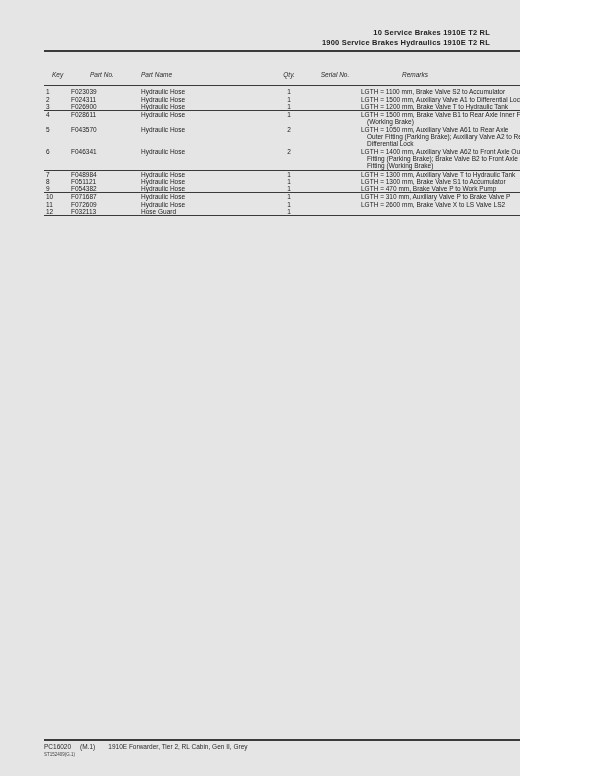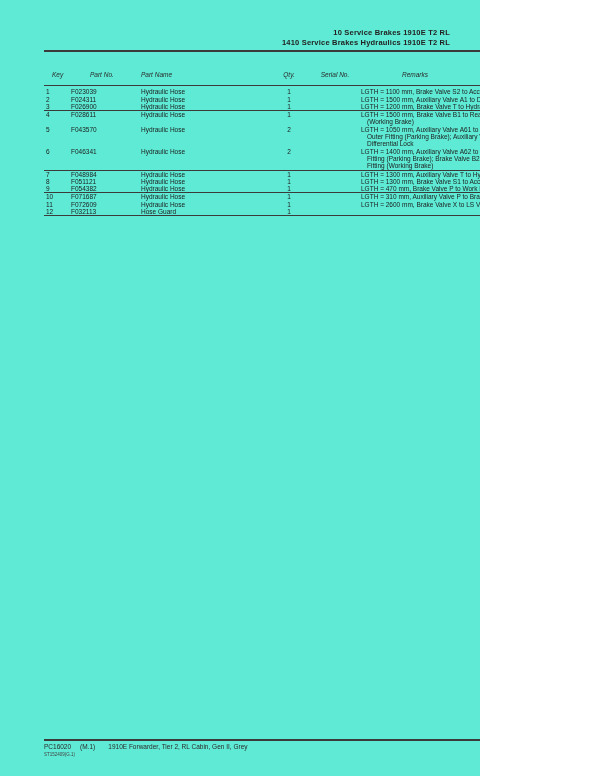--- a/index.html
+++ b/index.html
@@ -1,20 +1,20 @@
 <!DOCTYPE html>
 <html><head>
 <meta charset="utf-8">
 <style>
   html, body { margin: 0; padding: 0; background: #ffffff; }
   .page {
     position: relative;
-    width: 480px;
+    width: 520px;
     height: 776px;
-    background: #5eead4;
+    background: #e5e5e5;
     font-family: "Liberation Sans", sans-serif;
     color: #1c1c1c;
     overflow: hidden;
   }
   
   .doc-header {
     position: absolute;
     top: 28px;
     right: 30px;
     text-align: right;
@@ -94,21 +94,21 @@
     color: #444;
   }
 </style>
 </head>
 <body>
 
 <div class="page">
 
   <div class="doc-header">
     <div>10 Service Brakes 1910E T2 RL</div>
-    <div>1410 Service Brakes Hydraulics 1910E T2 RL</div>
+    <div>1900 Service Brakes Hydraulics 1910E T2 RL</div>
   </div>
 
   <div class="header-rule"></div>
 
   <div class="parts-table">
     <div class="grid-row col-headers">
       <div class="cell c-key">Key</div>
       <div class="cell c-pn">Part No.</div>
       <div class="cell c-name">Part Name</div>
       <div class="cell c-qty">Qty.</div>

